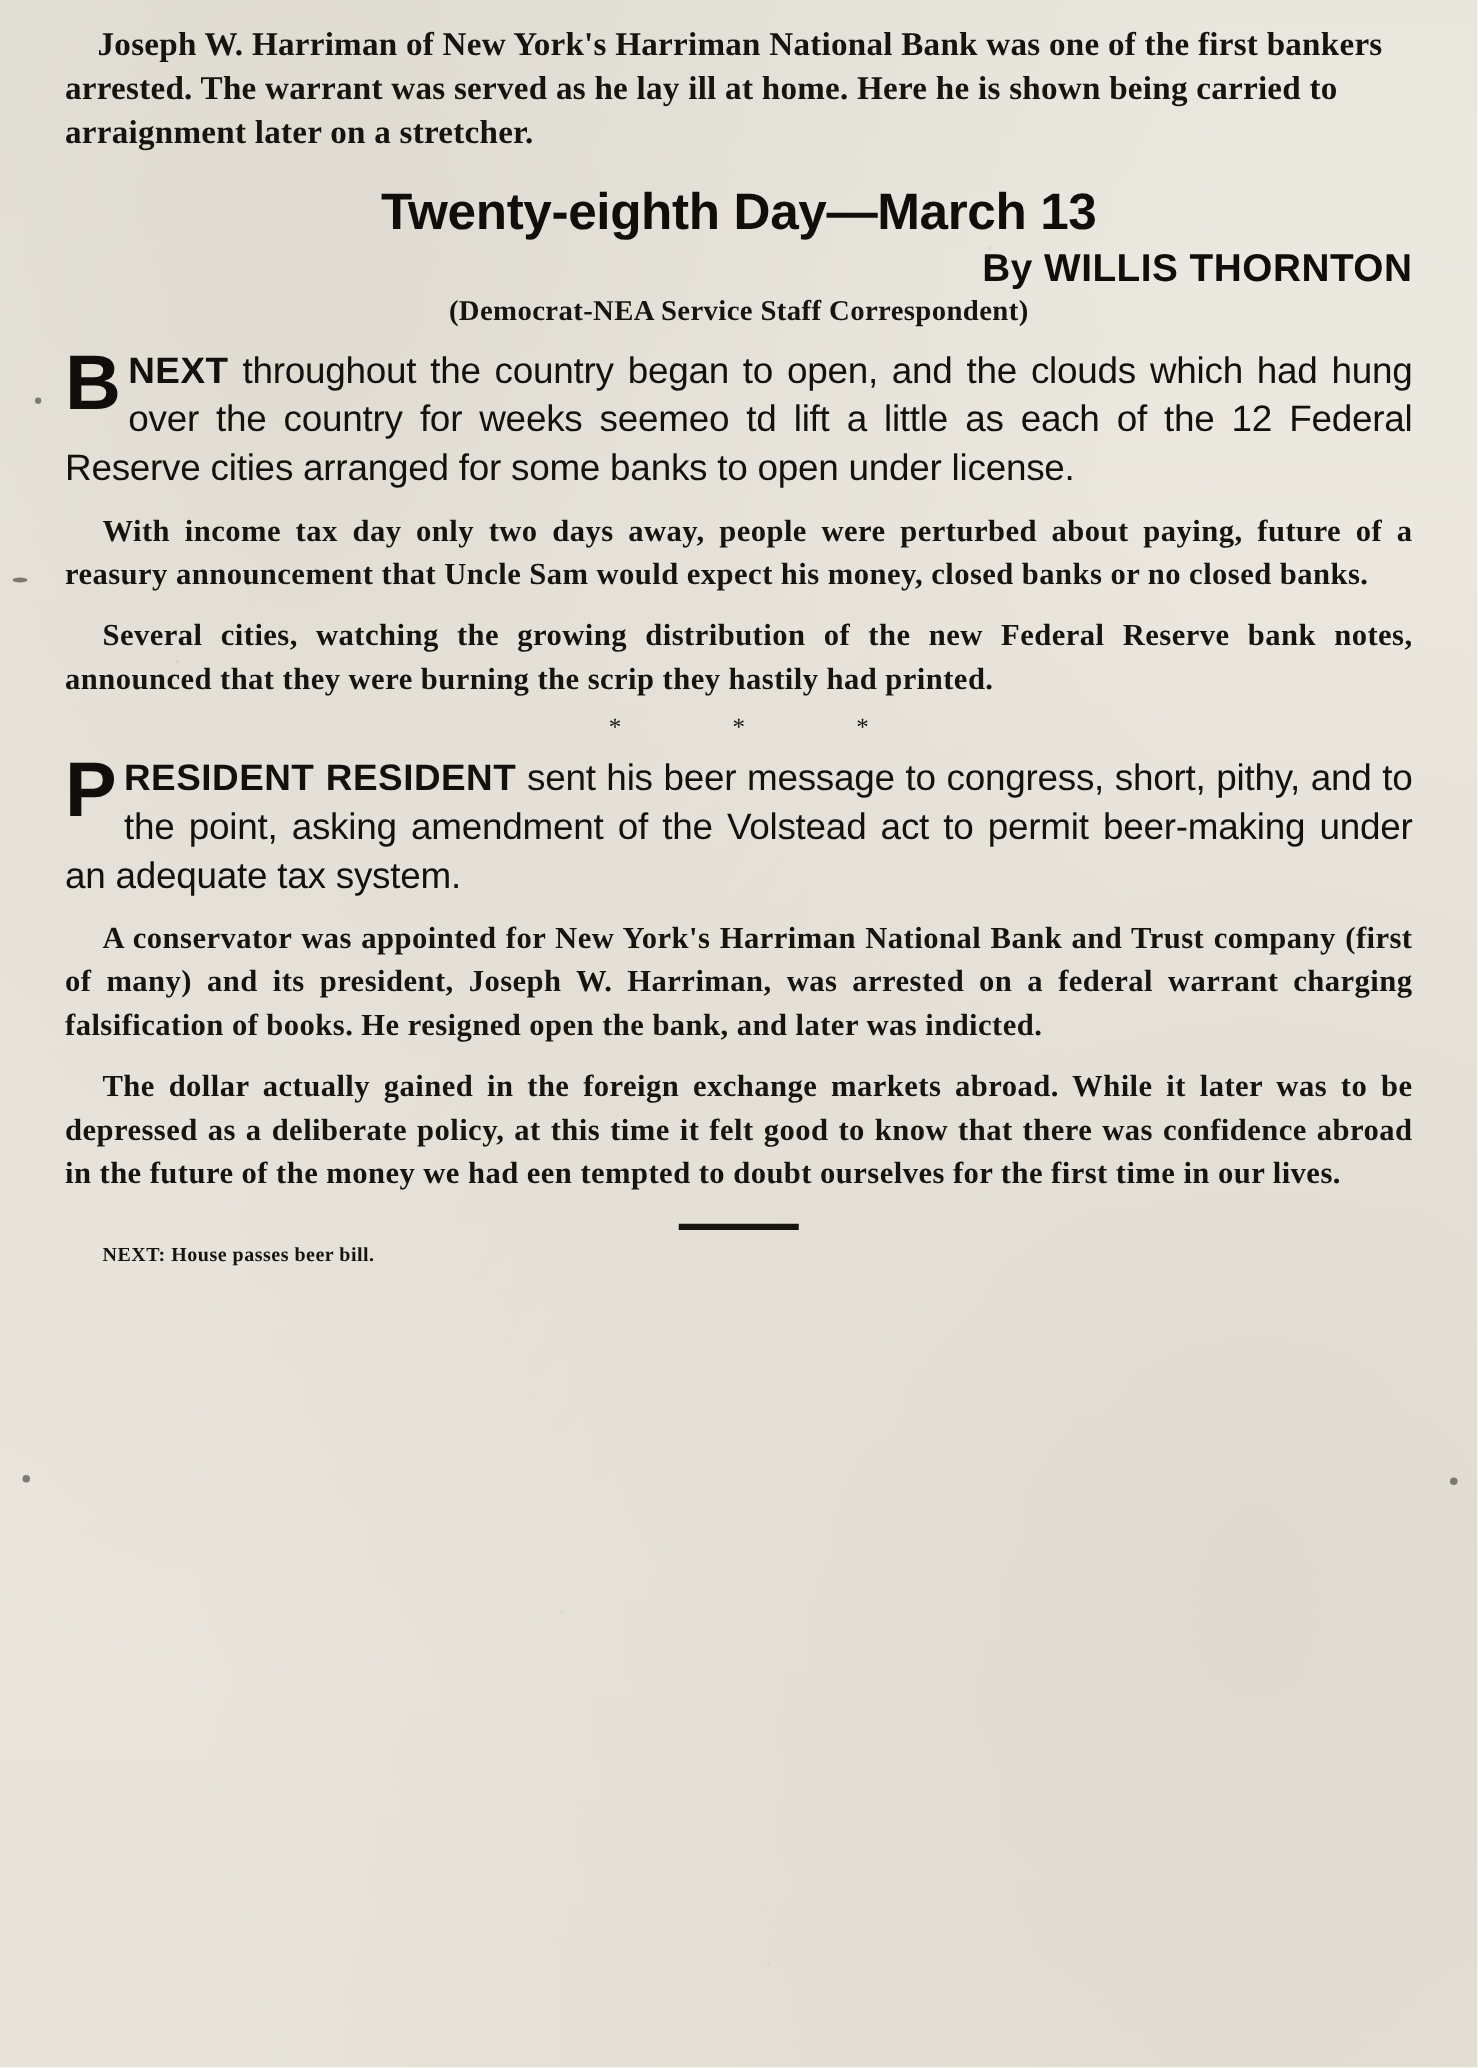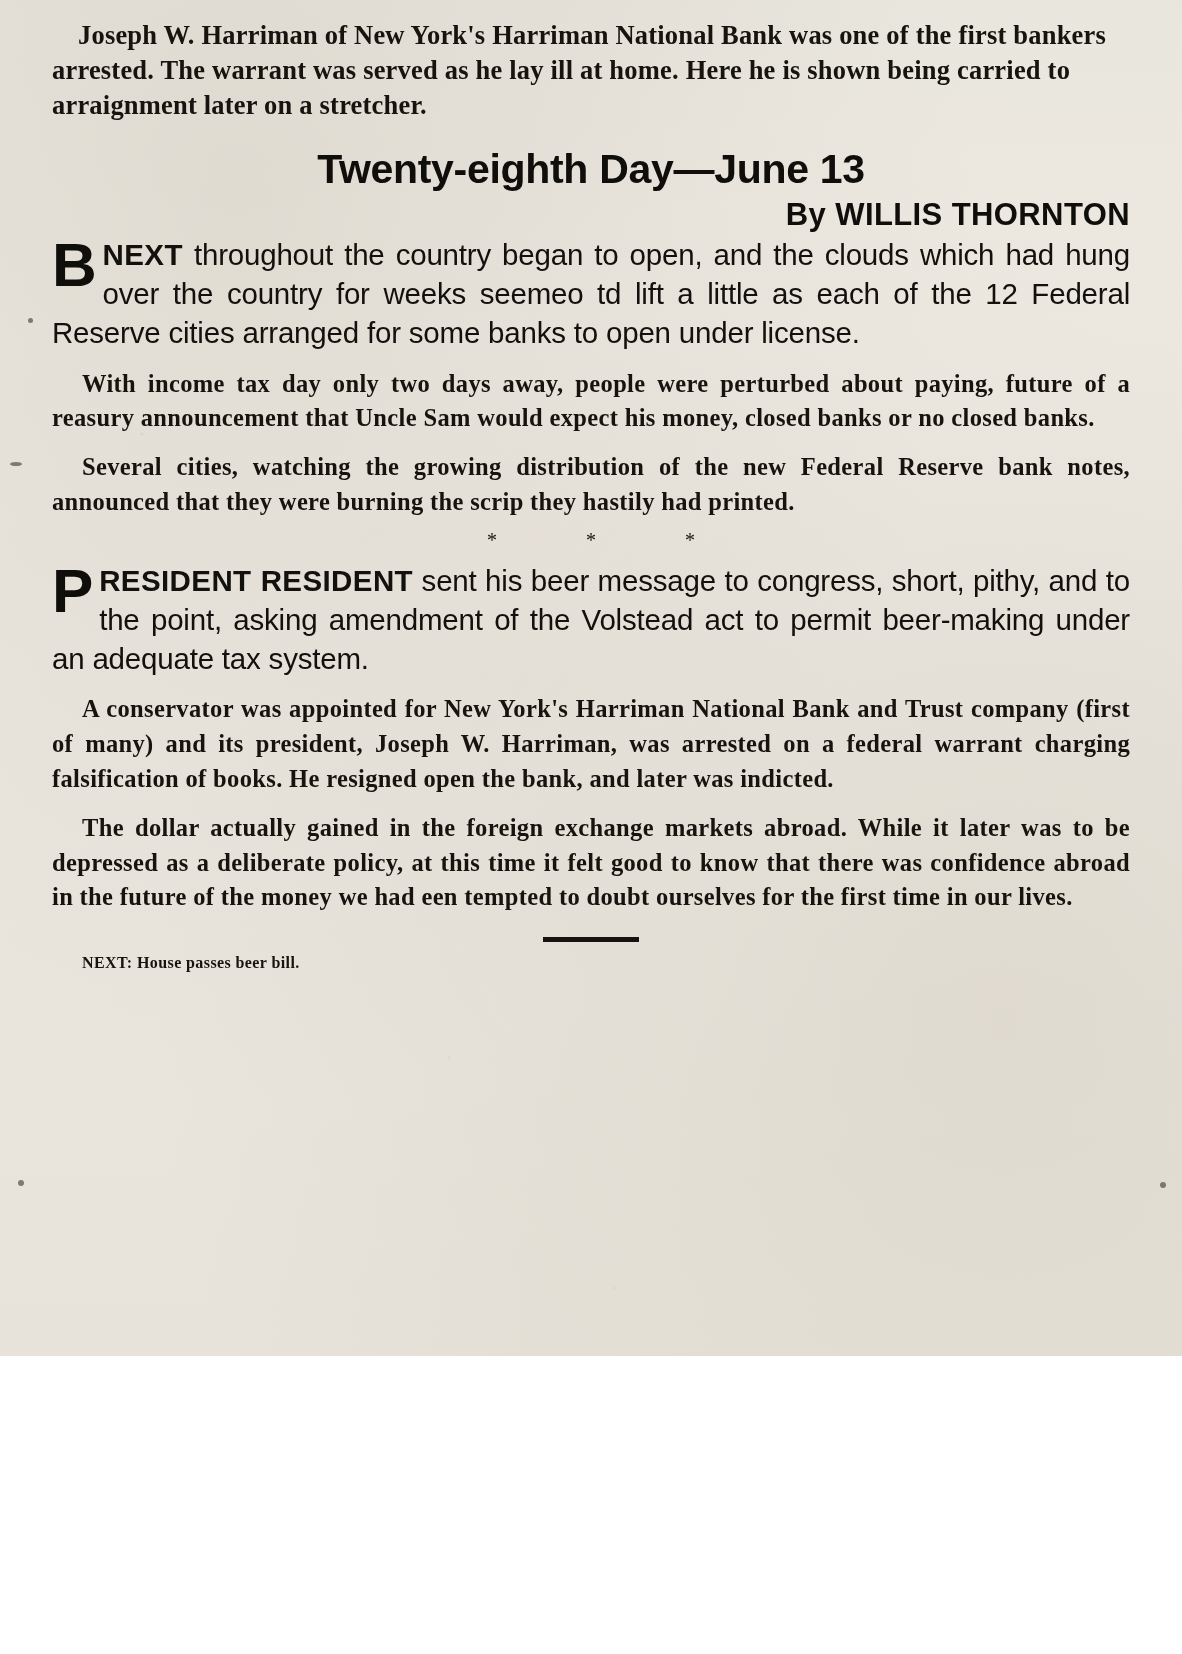--- a/index.html
+++ b/index.html
@@ -11,21 +11,21 @@
     width: 1182px;
     height: 1654px;
     overflow: hidden;
     font-family: "Liberation Serif", serif;
     color: #14120f;
   }
   
   .page {
     position: relative;
     width: 1182px;
-    height: 1356px;
+    height: 1654px;
     background:
       radial-gradient(ellipse at 20% 15%, rgba(195,188,174,0.30), rgba(0,0,0,0) 55%),
       radial-gradient(ellipse at 85% 75%, rgba(198,190,175,0.28), rgba(0,0,0,0) 60%),
       linear-gradient(180deg, #e9e6de 0%, #eeeae2 25%, #ebe7df 55%, #e7e3da 100%);
     box-sizing: border-box;
     padding: 18px 52px 0 52px;
   }
   .page::after {
     
     content: "";
@@ -162,22 +162,23 @@
 
 <div class="page">
 
   <div class="margin-mark" style="left:10px; top:462px; width:12px; height:4px;"></div>
   <div class="margin-mark" style="left:28px; top:318px; width:5px; height:5px;"></div>
   <div class="margin-mark" style="left:18px; top:1180px; width:6px; height:6px;"></div>
   <div class="margin-mark" style="left:1160px; top:1182px; width:6px; height:6px;"></div>
 
   <p class="caption">Joseph W. Harriman of New York's Harriman National Bank was one of the first bankers arrested. The warrant was served as he lay ill at home. Here he is shown being carried to arraignment later on a stretcher.</p>
 
-  <h1 class="headline">Twenty-eighth Day—June 13</h1>
+  <h1 class="headline">Twenty-eighth Day—March 13</h1>
   <h2 class="byline">By WILLIS THORNTON</h2>
+  <p class="credit">(Democrat-NEA Service Staff Correspondent)</p>
 
   <p class="lead">
     <span class="dropcap">B</span><span class="firstword">NEXT</span><span> throughout the country began to open, and the clouds which had hung over the country for weeks seemeo td lift a little as each of the 12 Federal Reserve cities arranged for some banks to open under license.</span>
   </p>
 
   <p class="body-par">With income tax day only two days away, people were perturbed about paying, future of a  reasury announcement that Uncle Sam would expect his money, closed banks or no closed banks.</p>
   <p class="body-par tight">Several cities, watching the growing distribution of the new Federal Reserve bank notes, announced that they were burning the scrip they hastily had printed.</p>
 
   <div class="dinkus">* * *</div>
 

